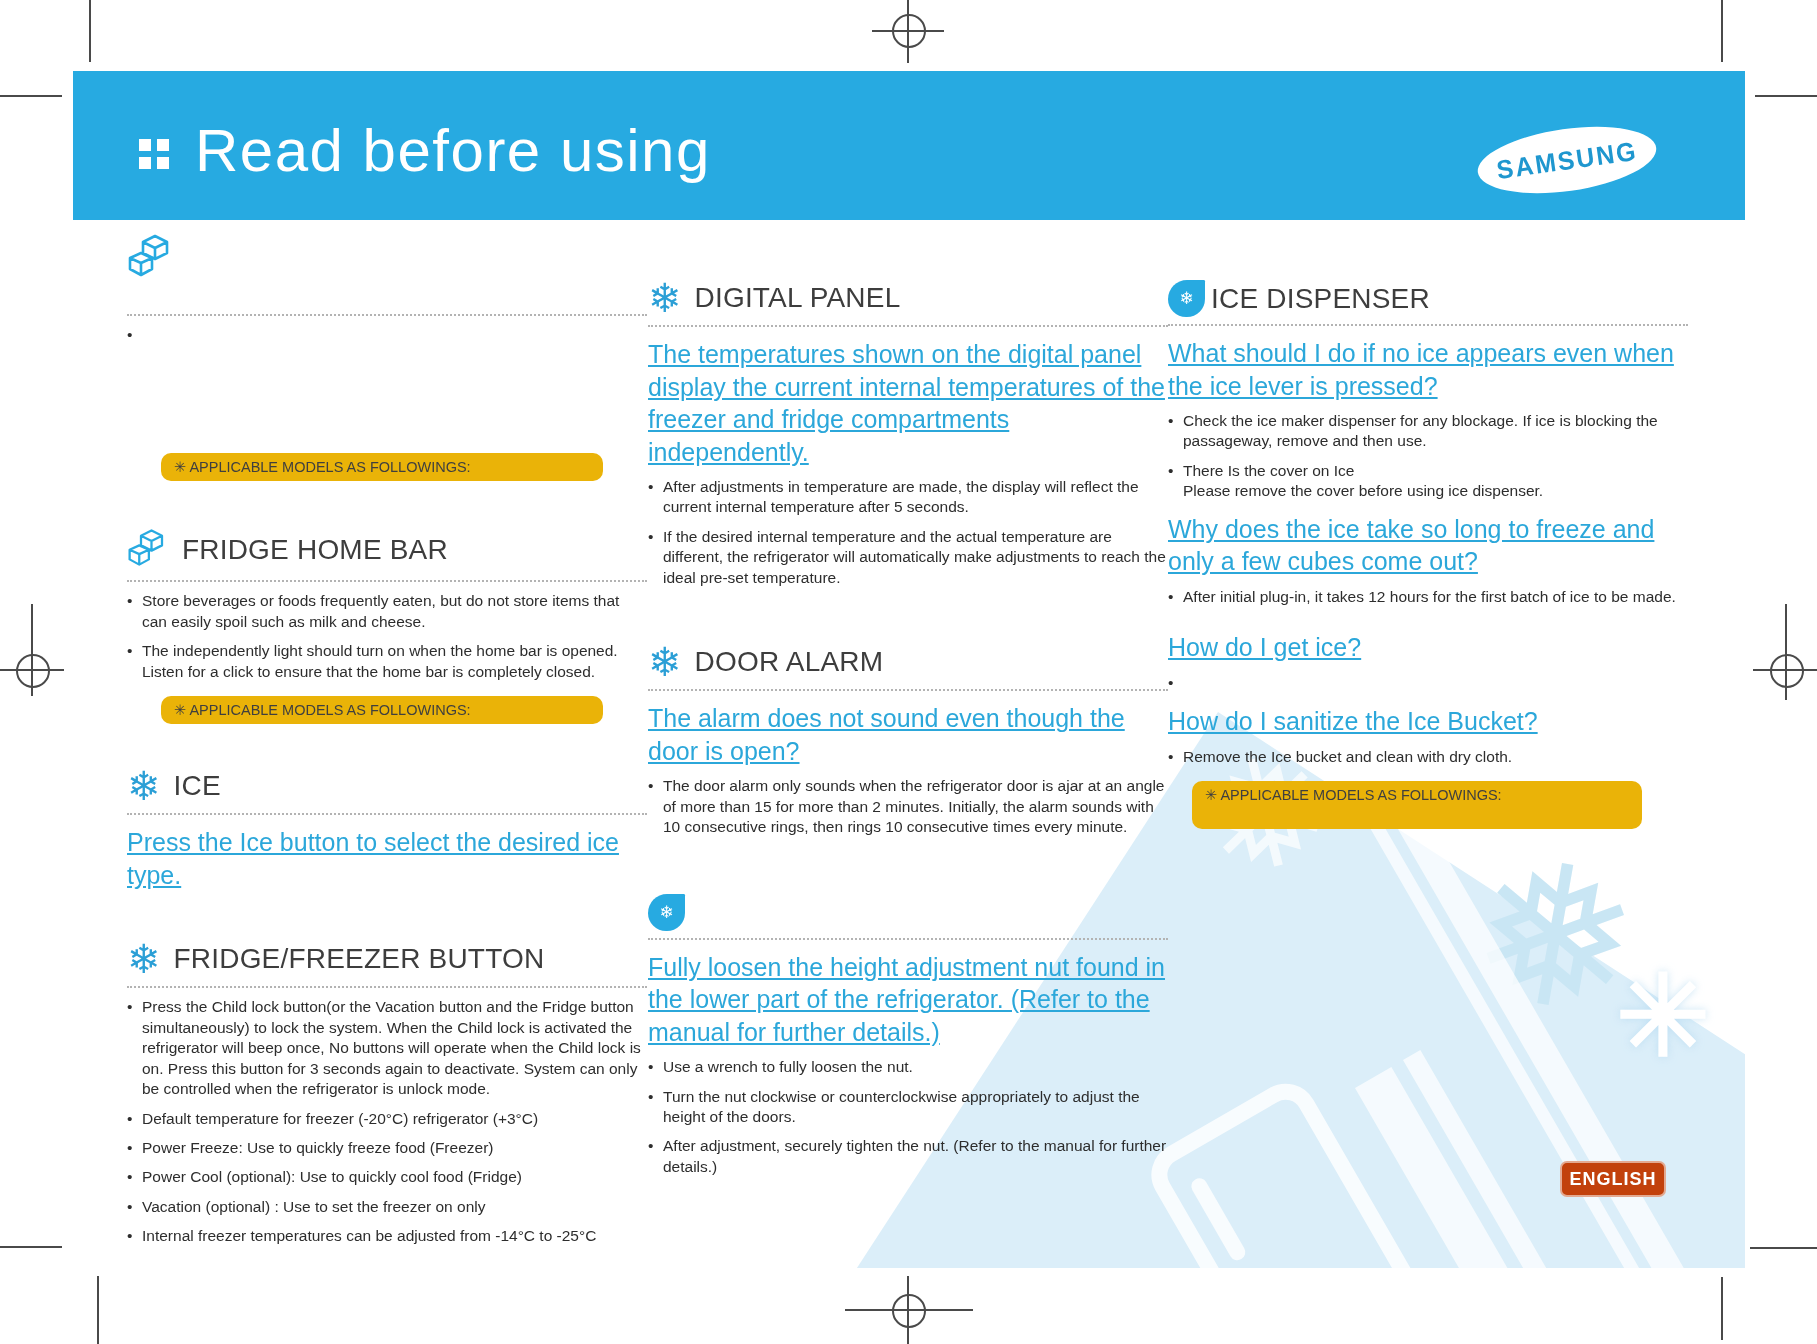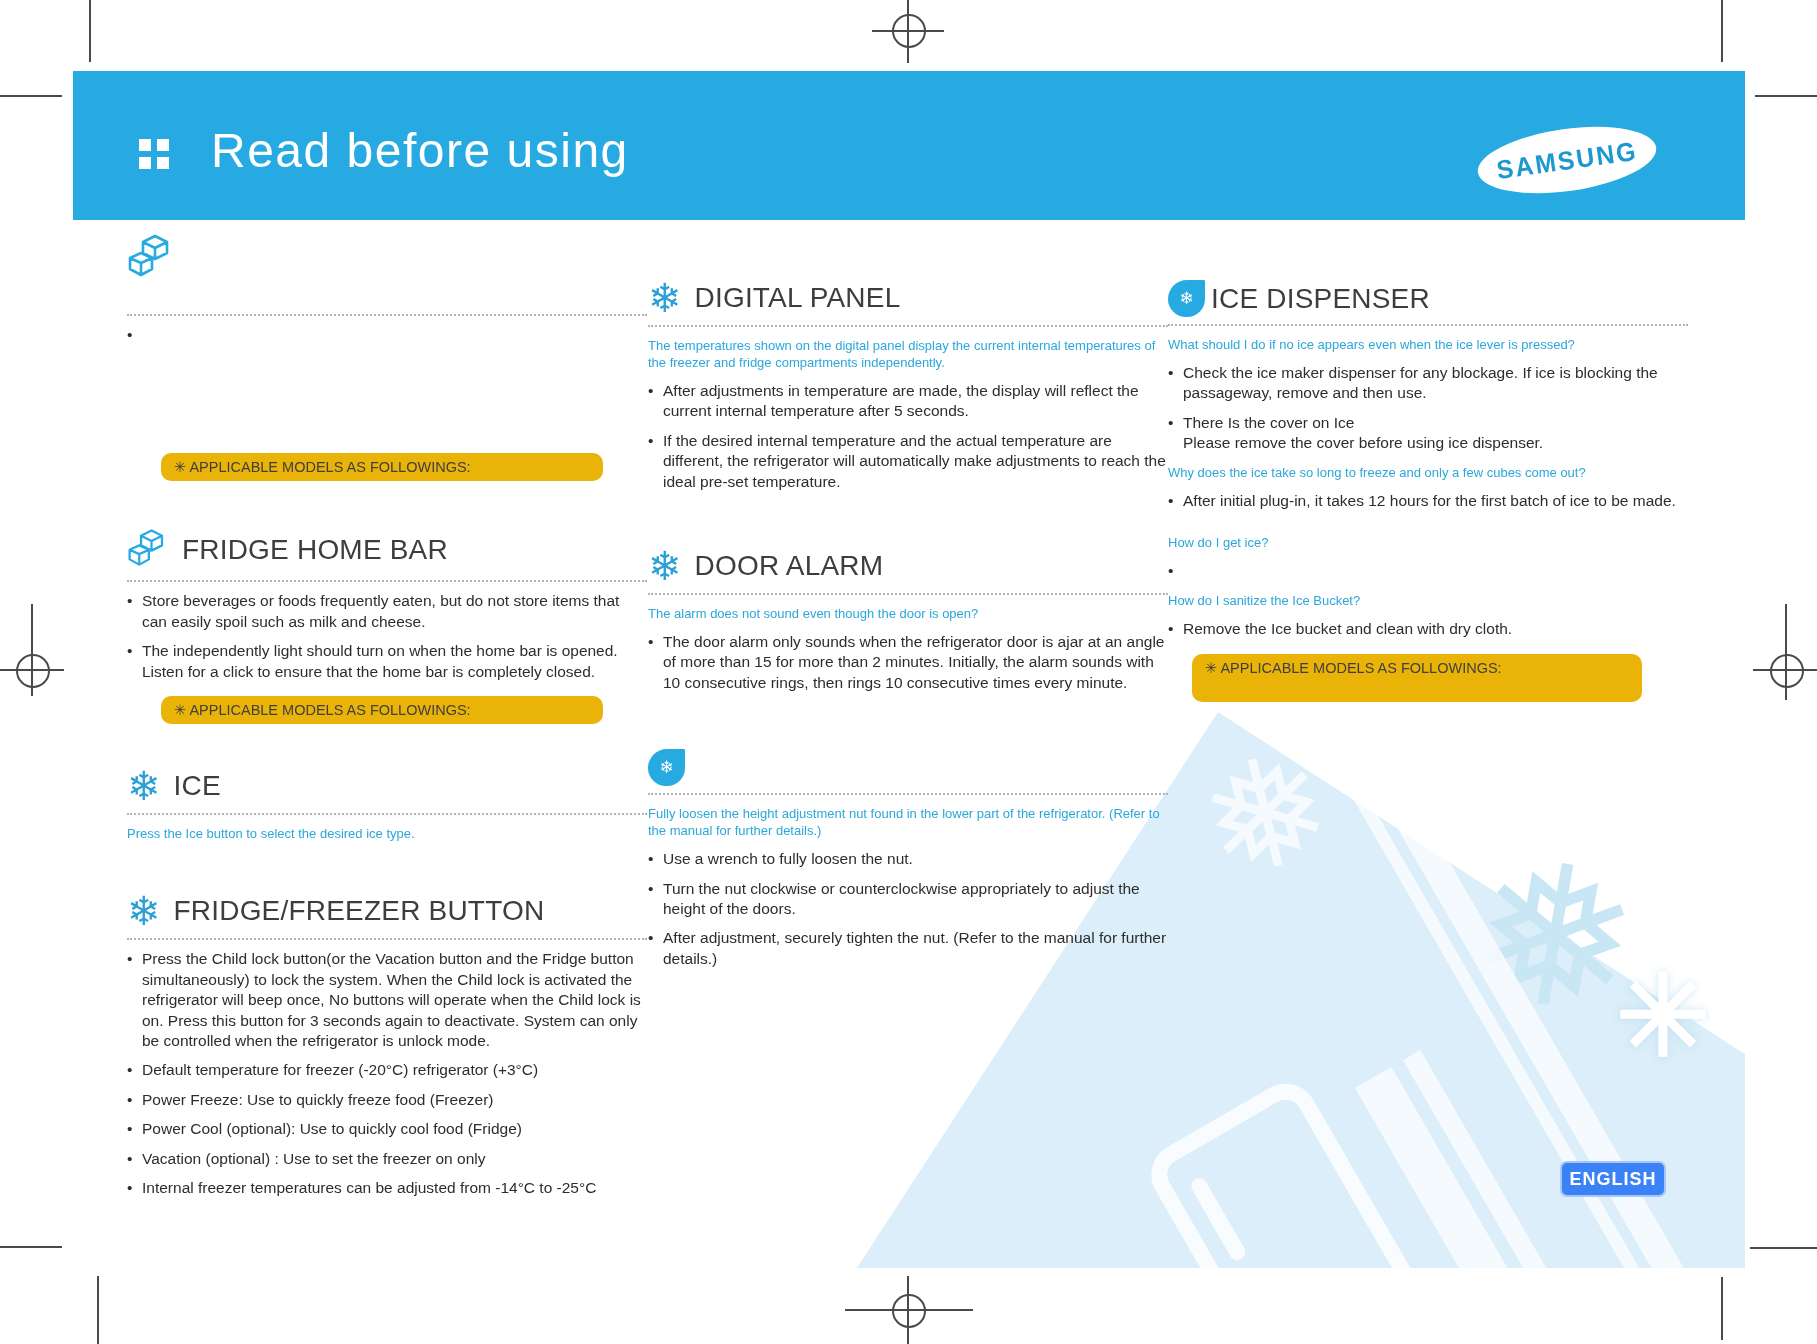--- a/index.html
+++ b/index.html
@@ -8,21 +8,21 @@
   
   .mk{position:absolute;background:#4a4a4a;}
   .mkc{position:absolute;width:30px;height:30px;border:2px solid #4a4a4a;border-radius:50%;background:transparent;}
 
   
   .page{position:absolute;left:73px;top:71px;width:1672px;height:1197px;background:#fff;}
 
   .header{position:absolute;left:0;top:0;width:100%;height:149px;background:#27aae1;display:flex;align-items:center;padding:10px 0 0 66px;box-sizing:border-box;}
   .marker{display:inline-grid;grid-template-columns:12px 12px;grid-template-rows:12px 12px;gap:6px;margin-right:26px;transform:translateY(3px);}
   .marker i{background:#fff;display:block;}
-  .page-title{margin:16px;color:#fff;font-size:48px;font-weight:300;letter-spacing:1.5px;}
+  .page-title{margin:0;color:#fff;font-size:60px;font-weight:300;letter-spacing:1.5px;}
 
   .samsung{position:absolute;right:88px;top:58px;width:180px;height:62px;background:#fff;border-radius:50%;display:flex;align-items:center;justify-content:center;transform:rotate(-8deg);}
   .samsung span{color:#1f97cf;font-weight:bold;font-size:25px;letter-spacing:2px;transform:scaleY(1.05);}
 
   .strip{position:absolute;right:0;top:149px;width:61px;height:877px;background:#27aae1;clip-path:polygon(0 0,100% 0,100% 100%,0 87%);}
   .corner-notch{position:absolute;top:149px;right:61px;width:48px;height:48px;background:#27aae1;}
   .corner-notch:after{content:"";position:absolute;inset:0;background:#fff;border-top-right-radius:48px;}
 
   .content{position:absolute;left:0;top:149px;width:1672px;height:1048px;background:#fff;overflow:hidden;}
 
@@ -35,36 +35,36 @@
   .fridge:after{content:"";position:absolute;left:16px;top:26px;width:16px;height:92px;background:rgba(255,255,255,.8);border-radius:8px;}
   .asterisk{position:absolute;left:1543px;top:880px;font-size:112px;color:#fff;z-index:5;font-weight:bold;text-shadow:0 0 8px rgba(175,215,240,.65);}
 
   
   .col{position:absolute;top:12px;width:520px;z-index:2;}
   .col1{left:54px;} .col2{left:575px;} .col3{left:1095px;}
 
   .sec-head{display:flex;align-items:center;gap:13px;}
   .sec-title{margin:0;font-size:28px;font-weight:normal;color:#3d3d3d;letter-spacing:.2px;}
   .dotted{border:none;border-top:2px dotted #b3b3b3;margin:7px 0 0 0;}
-  .lead{margin:11px 0 0 0;font-size:13px;line-height:1.3;color:#2ba7da;}
+  .lead{margin:11px 0 0 0;font-size:25px;line-height:1.3;color:#2ba7da;text-decoration:underline;}
   ul.bl{list-style:none;margin:7px 0 0 0;padding:0;font-size:15.5px;line-height:1.32;color:#2d2d2d;}
   ul.bl li{display:flex;margin:9px 0;}
   ul.bl .d{width:15px;flex:none;}
   .pre{white-space:pre-line;}
   .note-bar{background:#eab308;border-radius:10px;width:442px;box-sizing:border-box;margin-left:34px;margin-top:14px;padding:6px 10px 6px 13px;font-size:14.5px;color:#3f3f3f;}
   .note-bar.tall{padding-bottom:26px;}
 
   
   .snowflake-ic{font-size:40px;line-height:1;color:#2b9fd6;flex:none;}
   .drop-ic{width:37px;height:37px;flex:none;background:#27aae1;border-radius:58% 4% 55% 55%;display:flex;align-items:center;justify-content:center;}
   .drop-ic span{color:#fff;font-size:17px;line-height:1;}
   .cubes-ic{flex:none;}
 
   
-  .lang-badge{position:absolute;left:1487px;top:941px;width:106px;height:36px;background:#3b82f6;border:2px solid rgba(255,255,255,.55);border-radius:7px;box-sizing:border-box;color:#fff;font-size:18px;font-weight:bold;letter-spacing:1px;display:flex;align-items:center;justify-content:center;z-index:3;}
+  .lang-badge{position:absolute;left:1487px;top:941px;width:106px;height:36px;background:#c2410c;border:2px solid rgba(255,255,255,.55);border-radius:7px;box-sizing:border-box;color:#fff;font-size:18px;font-weight:bold;letter-spacing:1px;display:flex;align-items:center;justify-content:center;z-index:3;}
 </style>
 </head>
 <body>
 
 <div class="canvas">
 
   <div>
     <div class="mk" style="left:89px;top:0;width:2px;height:62px;"></div>
     <div class="mk" style="left:0;top:95px;width:62px;height:2px;"></div>
     <div class="mk" style="left:1721px;top:0;width:2px;height:62px;"></div>

